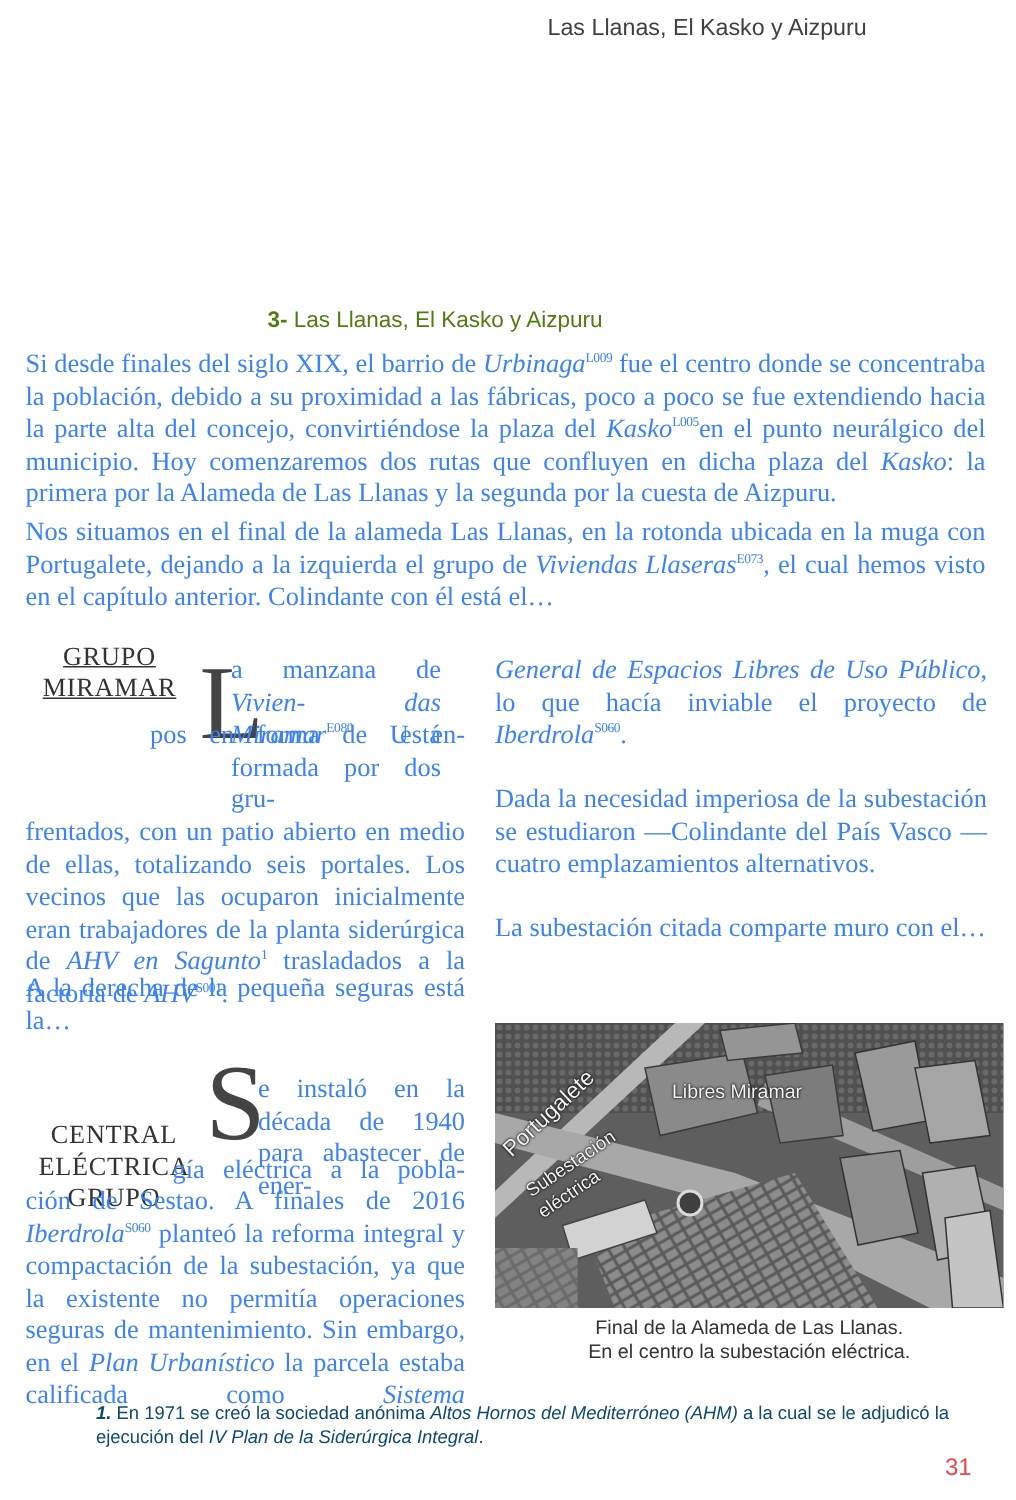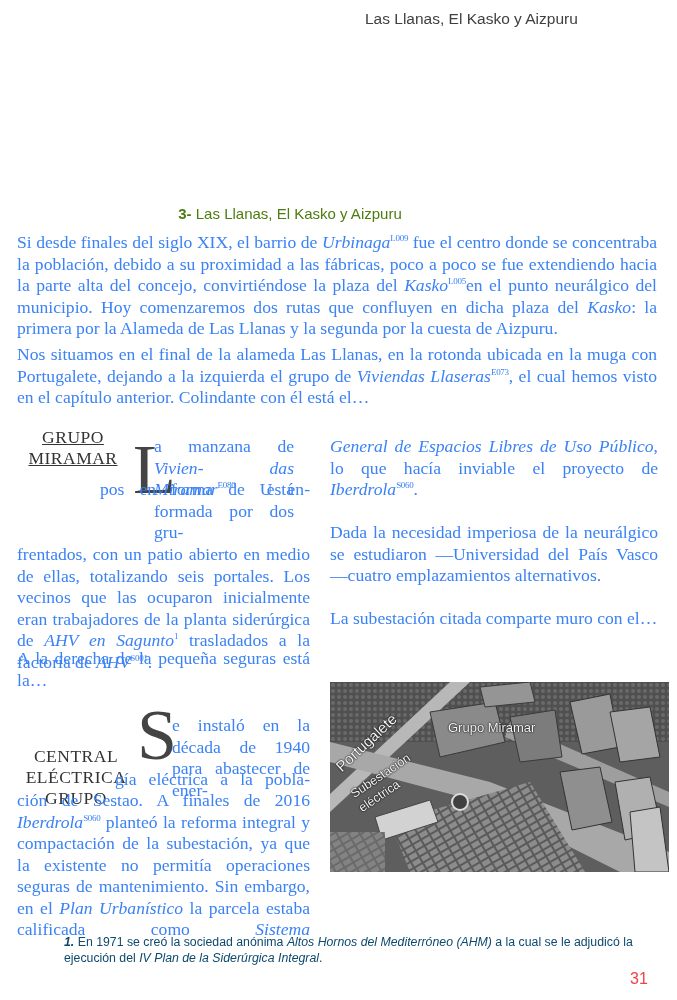--- a/index.html
+++ b/index.html
@@ -79,21 +79,21 @@
   <div>CENTRAL</div>
   <div>ELÉCTRICA</div>
   <div>GRUPO</div>
 </div>
 <div id="dropcap-s" class="abs serif dropcap">S</div>
 <div id="central-head" class="abs serif para" style="text-align-last: justify; margin-top: 10px;">e instaló en la década de 1940 para abastecer de ener-</div>
 <div id="central-line4" class="abs serif para" style="text-align-last: justify;">gía eléctrica a la pobla-</div>
 <div id="central-tail" class="abs serif para" style="text-align-last: justify;"><span>ción de Sestao. A finales de 2016 </span><i>Iberdrola</i><sup>S060</sup><span> planteó la reforma integral y compactación de la subestación, ya que la existente no permitía operaciones seguras de mantenimiento. Sin embargo, en el </span><i>Plan Urbanístico</i><span> la parcela estaba calificada como </span><i>Sistema</i></div>
 
 <div id="right-col-p1" class="abs serif para"><i>General de Espacios Libres de Uso Público</i><span>, lo que hacía inviable el proyecto de </span><i>Iberdrola</i><sup>S060</sup><span>.</span></div>
-<div id="right-col-p2" class="abs serif para">Dada la necesidad imperiosa de la neurálgico se estudiaron —Universidad del País Vasco —cuatro emplazamientos alternativos.</div>
+<div id="right-col-p2" class="abs serif para">Dada la necesidad imperiosa de la subestación se estudiaron —Colindante del País Vasco —cuatro emplazamientos alternativos.</div>
 <div id="right-col-p3" class="abs serif para">La subestación citada comparte muro con el…</div>
 
 <div id="photo" class="abs">
   <svg width="339" height="190" viewBox="0 0 339 190">
     <defs>
       <pattern id="cells" width="10" height="7" patternUnits="userSpaceOnUse" patternTransform="rotate(-30)">
         <rect width="10" height="7" fill="#5a5a5a"></rect>
         <rect x="1" y="1" width="8" height="5" fill="#8c8c8c"></rect>
       </pattern>
       <pattern id="trees" width="6" height="6" patternUnits="userSpaceOnUse">
@@ -119,23 +119,25 @@
     <polygon points="300,130 330,125 339,190 305,190" fill="#c4c4c4" stroke="#333"></polygon>
 
     <polygon points="60,140 200,100 255,190 80,190" fill="url(#cells)"></polygon>
     <polygon points="45,135 100,118 108,140 52,158" fill="#d2d2d2" stroke="#444"></polygon>
     <circle cx="130" cy="120" r="8" fill="#404040" stroke="#dcdcdc" stroke-width="2"></circle>
 
     <rect x="0" y="150" width="55" height="40" fill="#7a7a7a"></rect>
     <rect x="0" y="150" width="55" height="40" fill="url(#cells)" opacity="0.5"></rect>
   </svg>
   <div id="photo-label-portugalete" class="photo-label">Portugalete</div>
-  <div id="photo-label-grupo" class="photo-label">Grupo Miramar</div>
+  <div id="photo-label-grupo" class="photo-label">Libres Miramar</div>
   <div id="photo-label-subestacion" class="photo-label">Subestación</div>
   <div id="photo-label-electrica" class="photo-label">eléctrica</div>
 </div>
 
 <div id="photo-caption" class="abs sans">
+  <div>Final de la Alameda de Las Llanas.</div>
+  <div>En el centro la subestación eléctrica.</div>
 </div>
 
 <div id="footnote" class="abs sans"><span class="fn-num">1.</span><span> En 1971 se creó la sociedad anónima </span><i>Altos Hornos del Mediterróneo (AHM)</i><span> a la cual se le adjudicó la ejecución del </span><i>IV Plan de la Siderúrgica Integral</i><span>.</span></div>
 
 <div id="page-number" class="abs sans">31</div>
 
 </body></html>

